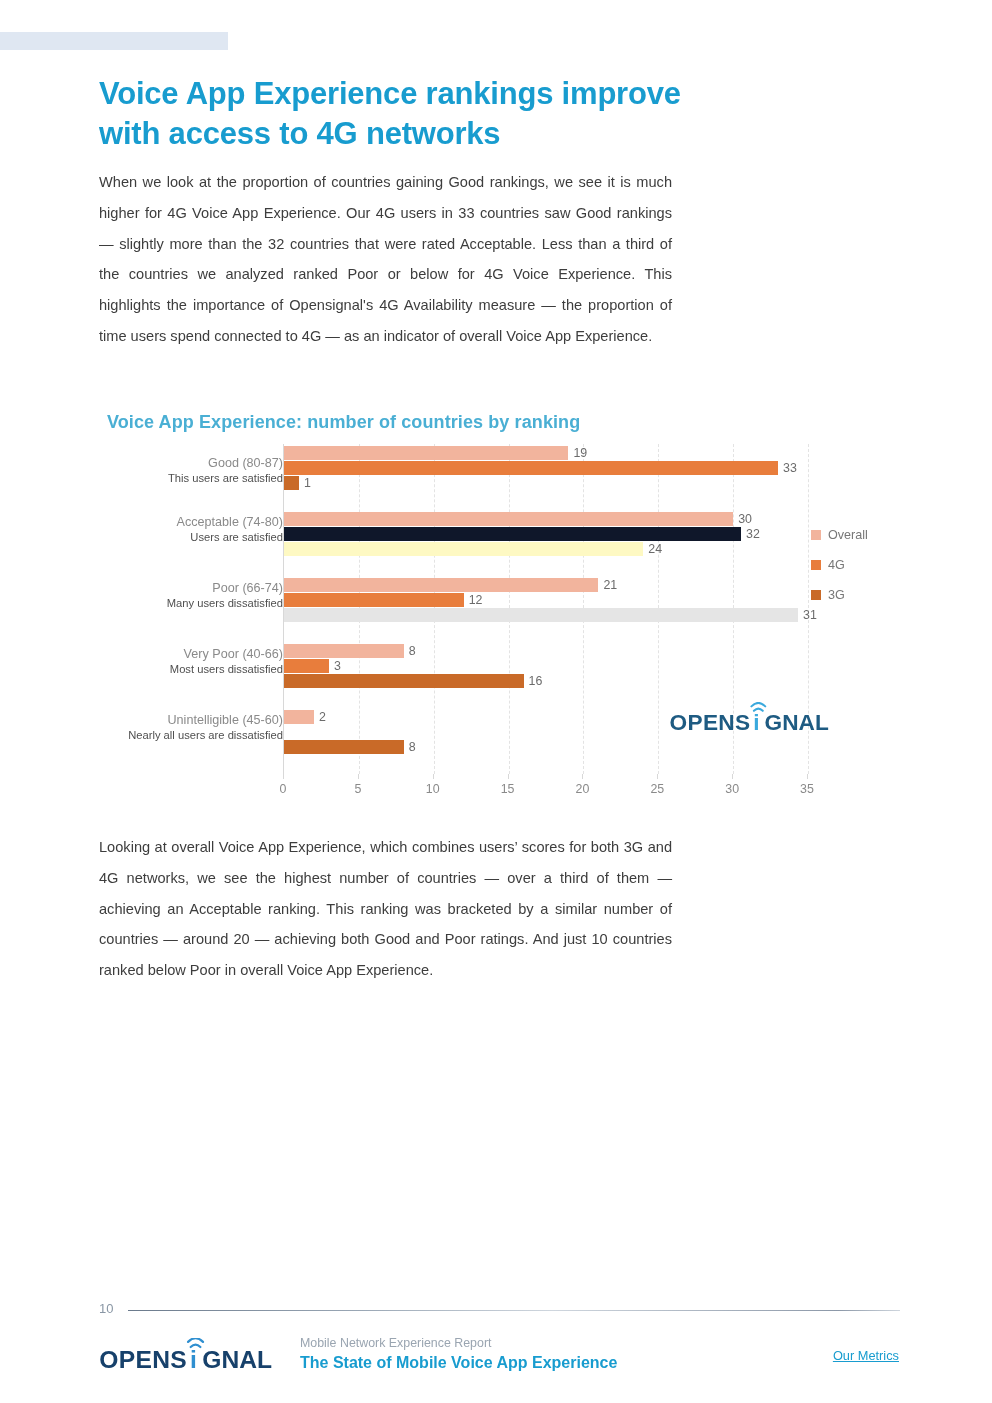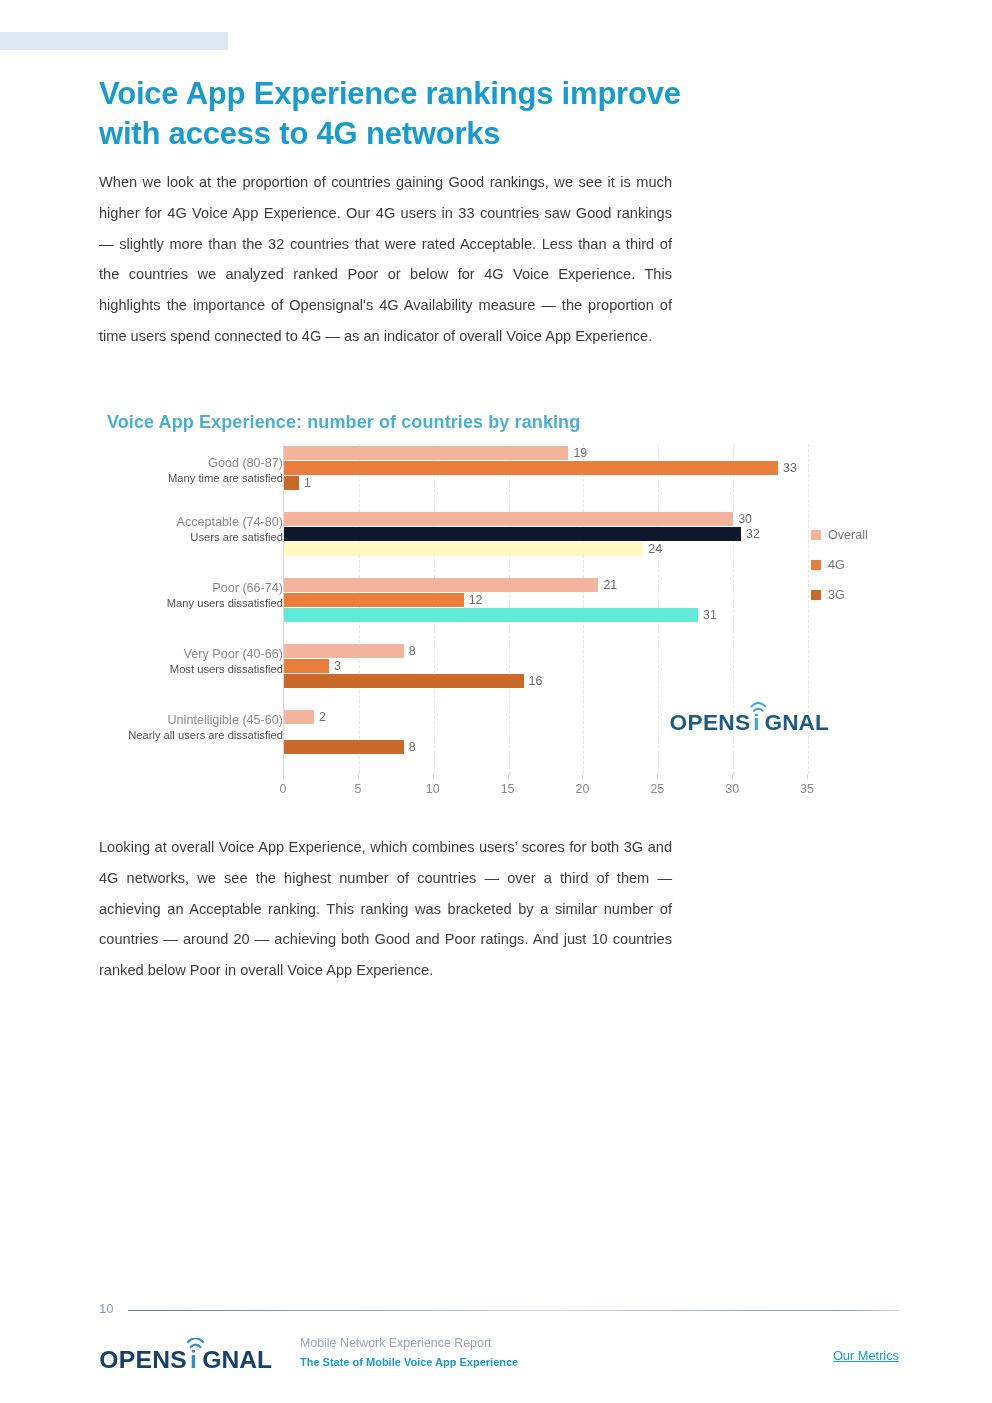--- a/index.html
+++ b/index.html
@@ -239,21 +239,21 @@
     position: absolute;
     left: 201px;
     top: 0px;
   }
   .footer-line1 {
     font-size: 12.4px;
     color: #9aa5b1;
     line-height: 19px;
   }
   .footer-line2 {
-    font-size: 11px;
+    font-size: 16px;
     font-weight: bold;
     color: #189ccf;
     line-height: 19px;
   }
   .footer-link {
     position: absolute;
     right: 0px;
     top: 14px;
     font-size: 12.8px;
     color: #189ccf;
@@ -275,21 +275,21 @@
 
 <div class="chart-wrap">
 
   <div class="chart-title">Voice App Experience: number of countries by ranking</div>
 
   <div class="plot-outer">
 
     <div class="ylabels">
       <div class="ycat" style="top:11px">
         <span class="cat-main">Good (80-87)</span>
-        <span class="cat-sub">Many time are satisfied</span>
+        <span class="cat-sub">This users are satisfied</span>
       </div>
       <div class="ycat" style="top:70px">
         <span class="cat-main">Acceptable (74-80)</span>
         <span class="cat-sub">Users are satisfied</span>
       </div>
       <div class="ycat" style="top:136px">
         <span class="cat-main">Poor (66-74)</span>
         <span class="cat-sub">Many users dissatisfied</span>
       </div>
       <div class="ycat" style="top:202px">
@@ -332,21 +332,21 @@
             <span class="bar-val">24</span>
           </div>
         </div>
         <div class="bargroup" style="top: 134px;">
           <div class="bar overall" style="width: 314.4px; background: rgb(242, 180, 157);">
             <span class="bar-val">21</span>
           </div>
           <div class="bar g4" style="width: 179.657px; background: rgb(232, 125, 60);">
             <span class="bar-val">12</span>
           </div>
-          <div class="bar g3" style="width: 414px; background: #5eead4;">
+          <div class="bar g3" style="width: 514px; background: #e5e5e5;">
             <span class="bar-val">31</span>
           </div>
         </div>
         <div class="bargroup" style="top: 200px;">
           <div class="bar overall" style="width: 119.771px; background: rgb(242, 180, 157);">
             <span class="bar-val">8</span>
           </div>
           <div class="bar g4" style="width: 44.9143px; background: rgb(232, 125, 60);">
             <span class="bar-val">3</span>
           </div>

